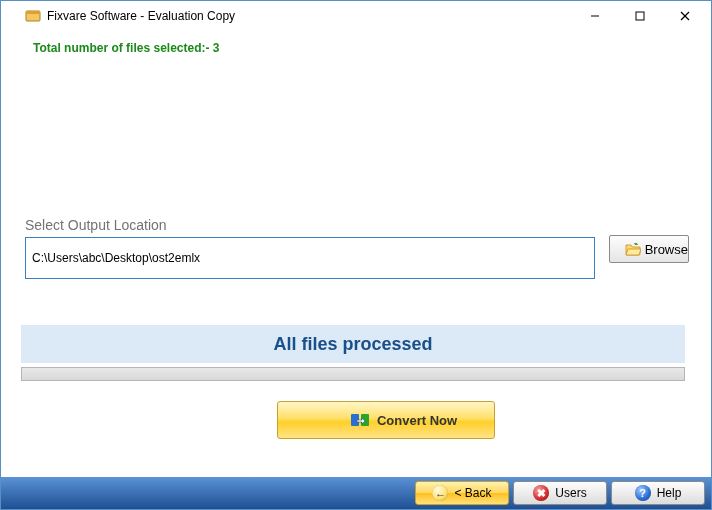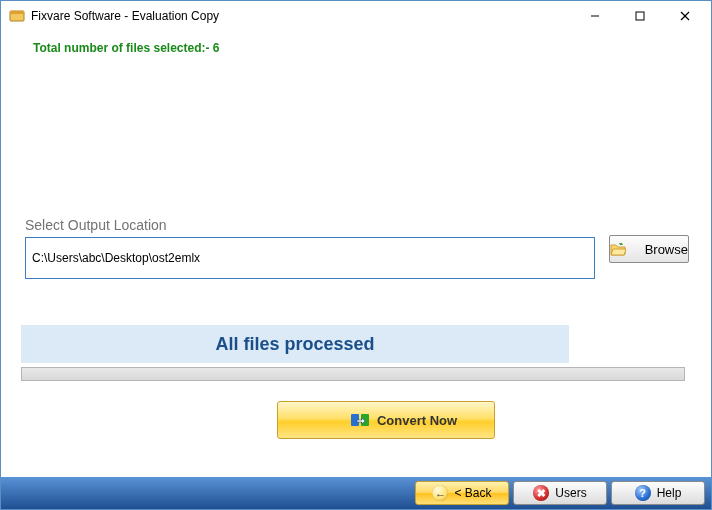--- a/index.html
+++ b/index.html
@@ -15,20 +15,21 @@
     overflow: hidden;
   }
 
   
   .titlebar {
     height: 30px;
     display: flex;
     align-items: center;
     padding: 0 4px 0 8px;
     background: #ffffff;
+    margin-left: 16px;
   }
   .titlebar .app-icon {
     width: 16px; height: 16px;
     margin-right: 6px;
   }
   .titlebar .title-text {
     flex: 1;
     color: #000;
     font-size: 12px;
   }
@@ -79,31 +80,31 @@
     position: absolute;
     left: 608px;
     top: 194px;
     width: 80px;
     height: 28px;
     border: 1px solid #8a8a8a;
     border-radius: 2px;
     background: linear-gradient(#fdfdfd,#e5e5e5);
     display: flex;
     align-items: center;
-    justify-content: space-between;
+    justify-content: flex-end;
     gap: 4px;
     font-size: 13px;
     cursor: pointer;
   }
 
   .status-band {
     position: absolute;
     left: 20px;
     top: 284px;
-    width: 548px;
+    width: 664px;
     height: 38px;
     background: #dce9f7;
     display: flex;
     align-items: center;
     justify-content: center;
     color: #1a4f8a;
     font-size: 18px;
     font-weight: 600;
   }
 
@@ -234,21 +235,21 @@
       <svg width="10" height="10" viewBox="0 0 10 10">
           <line x1="1" y1="1" x2="9" y2="9" stroke="#000" stroke-width="1.2"></line>
           <line x1="9" y1="1" x2="1" y2="9" stroke="#000" stroke-width="1.2"></line>
         </svg>
     </div>
   </div>
 </div>
 
 <div class="content">
 
-  <div class="green-line second">Total number of files selected:- 6</div>
+  <div class="green-line second">Total number of files selected:- 3</div>
 
   <div class="out-label">Select Output Location</div>
 
   <input class="path-input" type="text" value="C:\Users\abc\Desktop\ost2emlx" style="">
 
   <div class="browse-btn">
     <span>
       <svg class="folder-icon" width="16" height="14" viewBox="0 0 16 14">
         <path d="M1 3 h5 l1.5 2 H15 v7 a1 1 0 0 1 -1 1 H2 a1 1 0 0 1 -1 -1 Z" fill="#ffd86a" stroke="#c89020" stroke-width="0.8"></path>
         <path d="M3 7 H16 l-2 6 H1 Z" fill="#ffe9a0" stroke="#c89020" stroke-width="0.8"></path>

